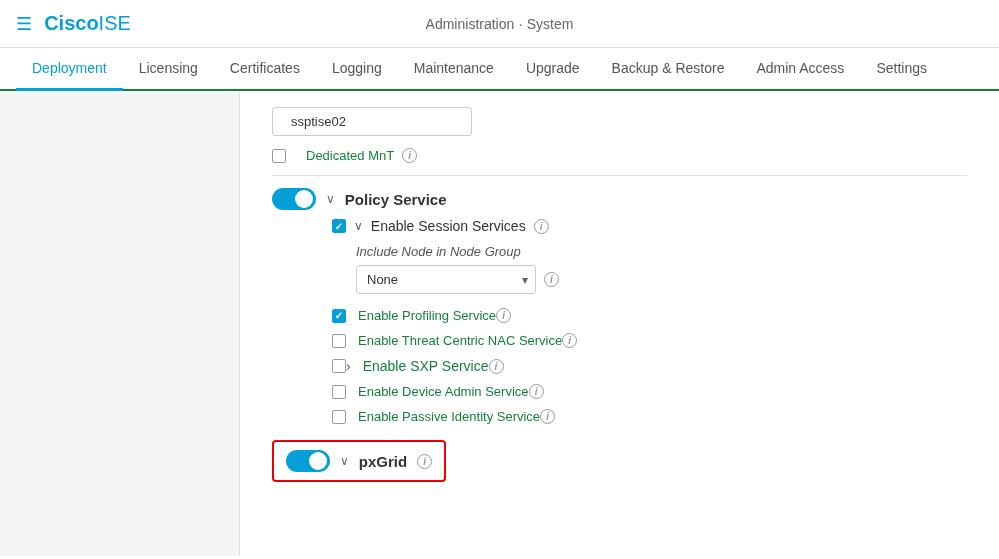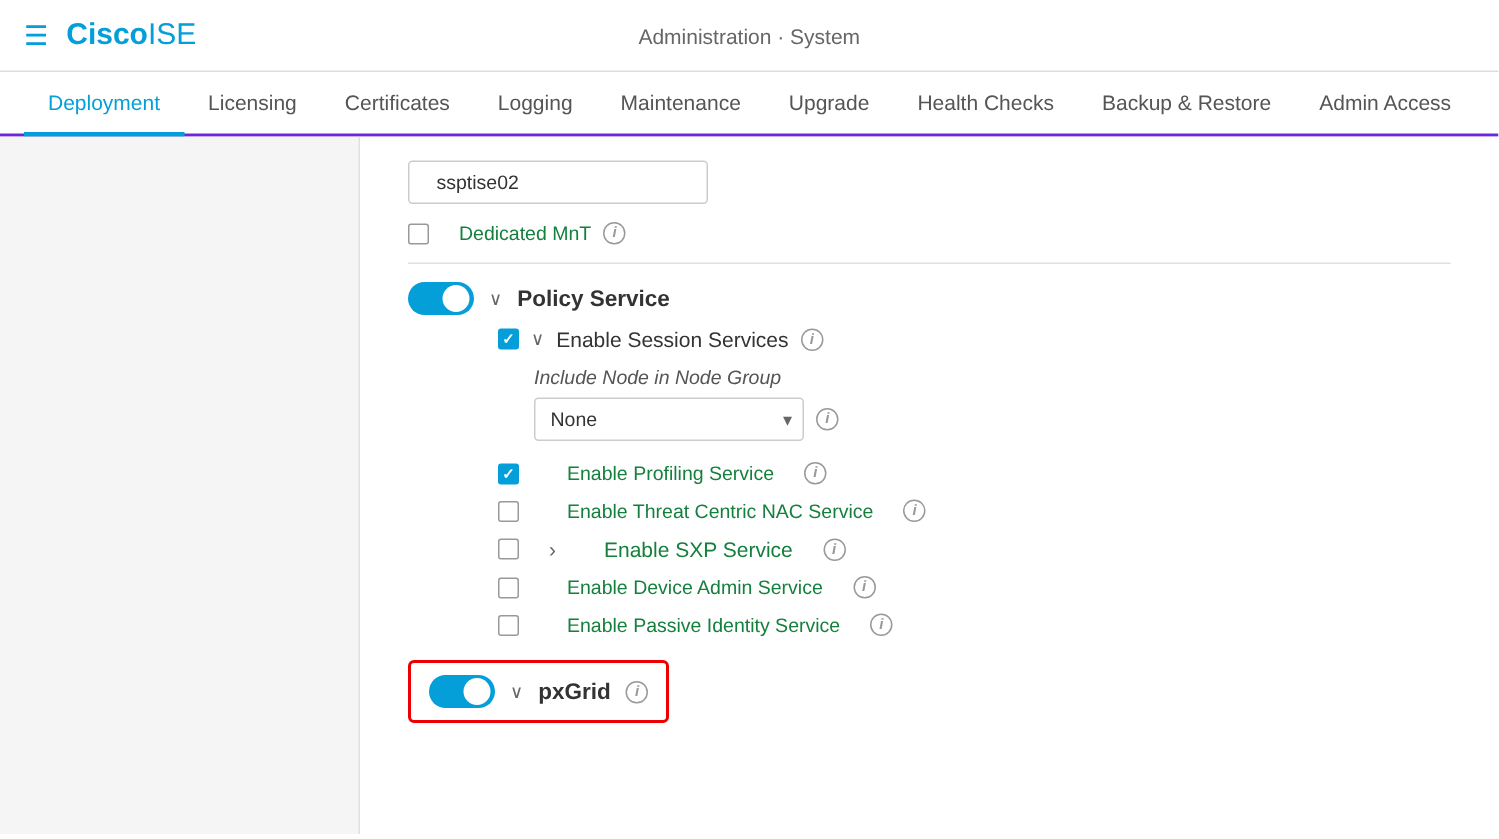--- a/index.html
+++ b/index.html
@@ -34,21 +34,21 @@
       font-size: 14px;
       color: #666;
       position: absolute;
       left: 50%;
       transform: translateX(-50%);
     }
 
     
     .nav-tabs {
       display: flex;
-      border-bottom: 2px solid #6d28d9;
+      border-bottom: 2px solid #15803d;
       background: #fff;
       padding: 0 16px;
     }
     .nav-tab {
       padding: 12px 16px;
       cursor: pointer;
       font-size: 14px;
       color: #555;
       white-space: nowrap;
       border-bottom: 3px solid transparent;
@@ -259,21 +259,21 @@
       padding: 8px 12px;
       border: 2px solid #e00;
       border-radius: 4px;
       width: fit-content;
     }
 
     
     .service-row {
       display: flex;
       align-items: center;
-      gap: 20px;
+      gap: 0;
       margin-bottom: 10px;
     }
   </style>
 </head>
 <body>
 
 <div class="header">
   <span class="hamburger">☰</span>
   <div class="logo">
     <span class="cisco">Cisco</span>
@@ -282,21 +282,20 @@
   <span class="page-title">Administration · System</span>
 </div>
 
 <div class="nav-tabs">
   <div class="nav-tab active">Deployment</div>
   <div class="nav-tab">Licensing</div>
   <div class="nav-tab">Certificates</div>
   <div class="nav-tab">Logging</div>
   <div class="nav-tab">Maintenance</div>
   <div class="nav-tab">Upgrade</div>
-  <div class="nav-tab">Health Checks</div>
   <div class="nav-tab">Backup &amp; Restore</div>
   <div class="nav-tab">Admin Access</div>
   <div class="nav-tab">Settings</div>
 </div>
 
 <div class="content">
 
   <div class="sidebar"></div>
 
   <div class="main-panel">

